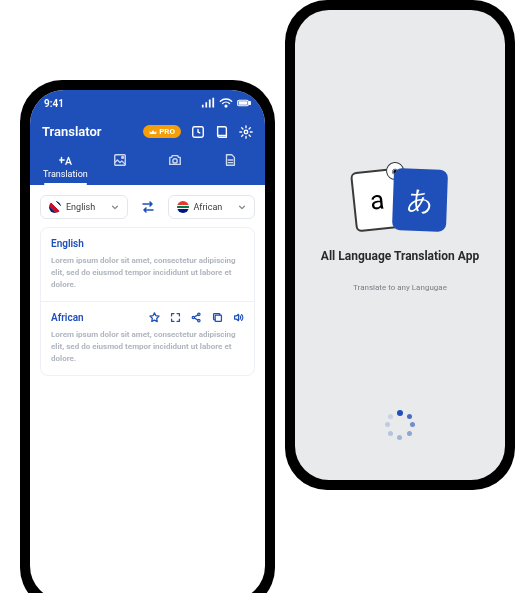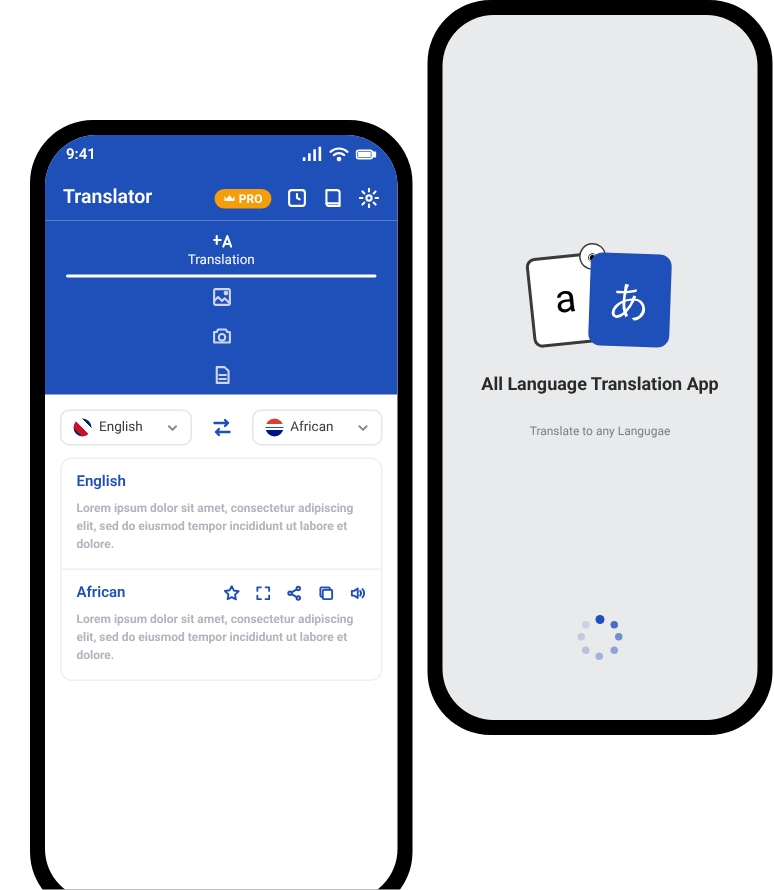--- a/index.html
+++ b/index.html
@@ -9,25 +9,25 @@
 .phone.left { left:20px; top:80px; width:255px; height:530px; }
 .phone.right { left:285px; top:0; width:230px; height:490px; }
 .screen { width:100%; height:100%; border-radius:34px; overflow:hidden; position:relative; }
 .screen.left { background:#fff; }
 .screen.right { background:#e9eaeb; display:flex; flex-direction:column; align-items:center; justify-content:center; }
 
 .statusbar { background:#1f4fb8; color:#fff; height:26px; display:flex; align-items:center; justify-content:space-between; padding:0 14px; font-size:10px; font-weight:600;text-align:right; }
 .status-icons { display:flex; gap:4px; align-items:center; }
 .header { background:#1f4fb8; color:#fff; padding:8px 12px; display:flex; align-items:center; justify-content:space-between;gap:41px; }
 .header-title { font-size:13px; font-weight:600; }
-.header-icons { display:flex; gap:10px; align-items:flex-end; }
+.header-icons { display:flex; gap:10px; align-items:center; }
 .pro-badge { background:#f59e0b; color:#fff; font-size:8px; font-weight:700; padding:2px 6px; border-radius:8px; display:flex; align-items:center; gap:2px; }
 .hicon { width:14px; height:14px; }
 
-.tabs { background:#1f4fb8; display:flex; padding:0 8px; gap:0;flex-direction:column; }
+.tabs { background:#1f4fb8; display:flex; padding:0 8px; gap:0; }
 .tab { flex:1; color:#cdd8ef; font-size:9px; padding:6px 0; text-align:center; display:flex; flex-direction:column; align-items:center; gap:2px; position:relative; }
 .tab.active { color:#fff; }
 .tab.active::after { content:""; position:absolute; bottom:0; left:6px; right:6px; height:2px; background:#fff; border-radius:1px; }
 .tab svg { width:14px; height:14px; }
 
 .content { padding:10px 10px 17px 10px; }
 .lang-row { display:flex; align-items:center; gap:8px; margin-bottom:8px; }
 .lang-sel { flex:1; background:#fff; border:1px solid #e3e6ed; border-radius:6px; padding:5px 8px; display:flex; align-items:center; gap:5px; font-size:9px; color:#3a3a3a; }
 .lang-sel .flag { width:12px; height:12px; border-radius:50%; display:inline-block; }
 .flag.uk { background: linear-gradient(45deg,#012169 25%,#c8102e 25%,#c8102e 50%,#fff 50%,#fff 75%,#012169 75%); }

